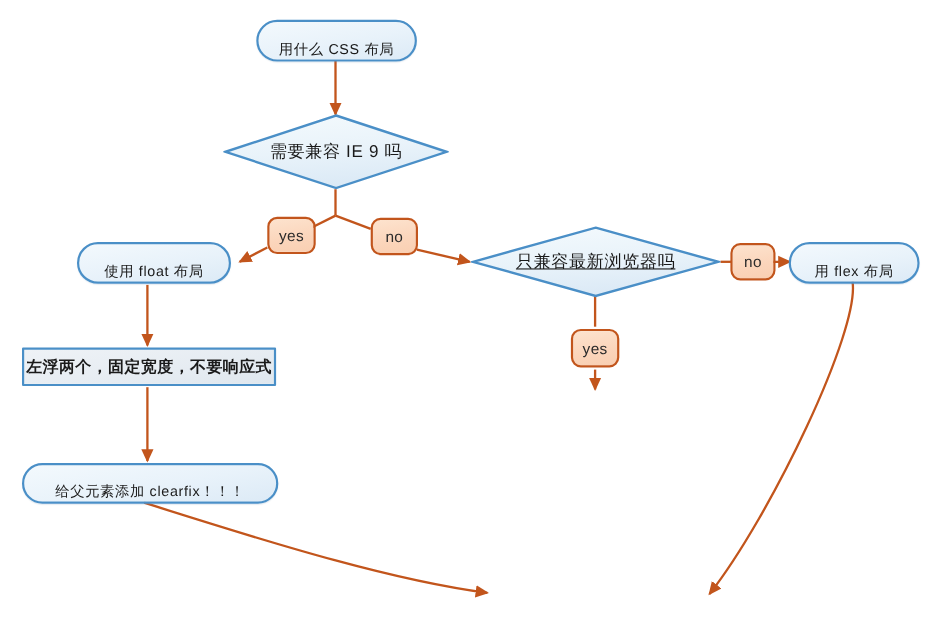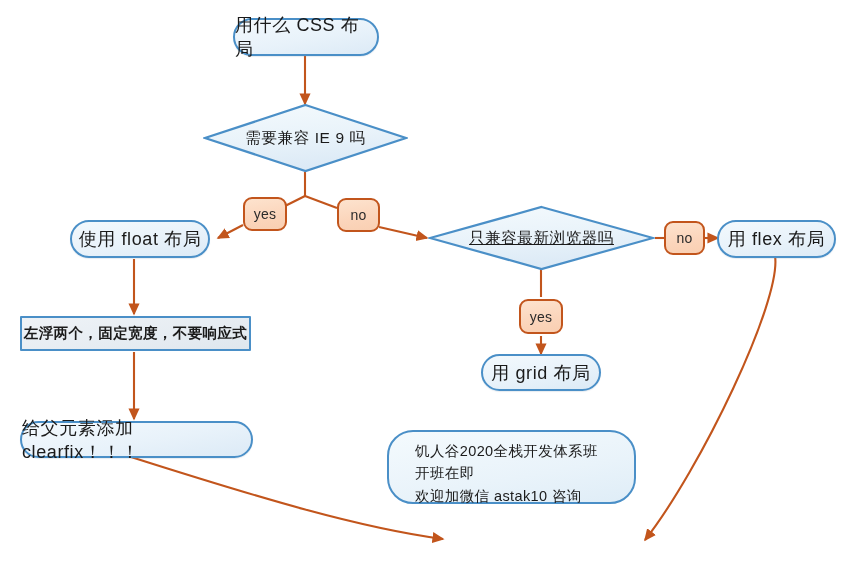--- a/index.html
+++ b/index.html
@@ -32,23 +32,24 @@
     align-items: center;
     justify-content: center;
     color: #1a1a1a;
     z-index: 3;
   }
   
   .pill {
     border: 2px solid #4a8fc7;
     border-radius: 22px;
     background: linear-gradient(170deg, #f3f9fd 0%, #e8f2fa 55%, #dceaf6 100%);
-    font-size: 18px;
+    font-size: 13px;
     letter-spacing: 0.6px;
     box-shadow: 0 1px 1px rgba(120,150,180,0.18);
+    align-items: flex-end;
   }
   
   .rect {
     border: 2px solid #4a8fc7;
     border-radius: 1px;
     background: linear-gradient(170deg, #eef2f6 0%, #e6ecf2 60%, #dfe7ee 100%);
     font-size: 14.5px;
     letter-spacing: 0.4px;
     font-weight: bold;
   }
@@ -183,33 +184,25 @@
   </div>
 
   <div class="node pill" style="left:717px; top:220px; width:119px; height:38px;">
     <span>用 flex 布局</span>
   </div>
 
   <div class="node badge" style="left:519px; top:299px; width:44px; height:35px;">
     <span>yes</span>
   </div>
 
-  <div class="node pill" style="left:481px; top:354px; width:120px; height:37px;">
-    <span>用 grid 布局</span>
-  </div>
 
   <div class="node rect" style="left:20px; top:316px; width:231px; height:35px;">
     <span>左浮两个，固定宽度，不要响应式</span>
   </div>
 
   <div class="node pill" style="left:20px; top:421px; width:233px; height:37px;">
     <span>给父元素添加 clearfix！！！</span>
   </div>
 
-  <div class="node note" style="left:387px; top:430px; width:249px; height:74px;">
-    <span>饥人谷2020全栈开发体系班</span>
-    <span>开班在即</span>
-    <span>欢迎加微信 astak10 咨询</span>
-  </div>
 
 
 
 </div>
 
 </body></html>

